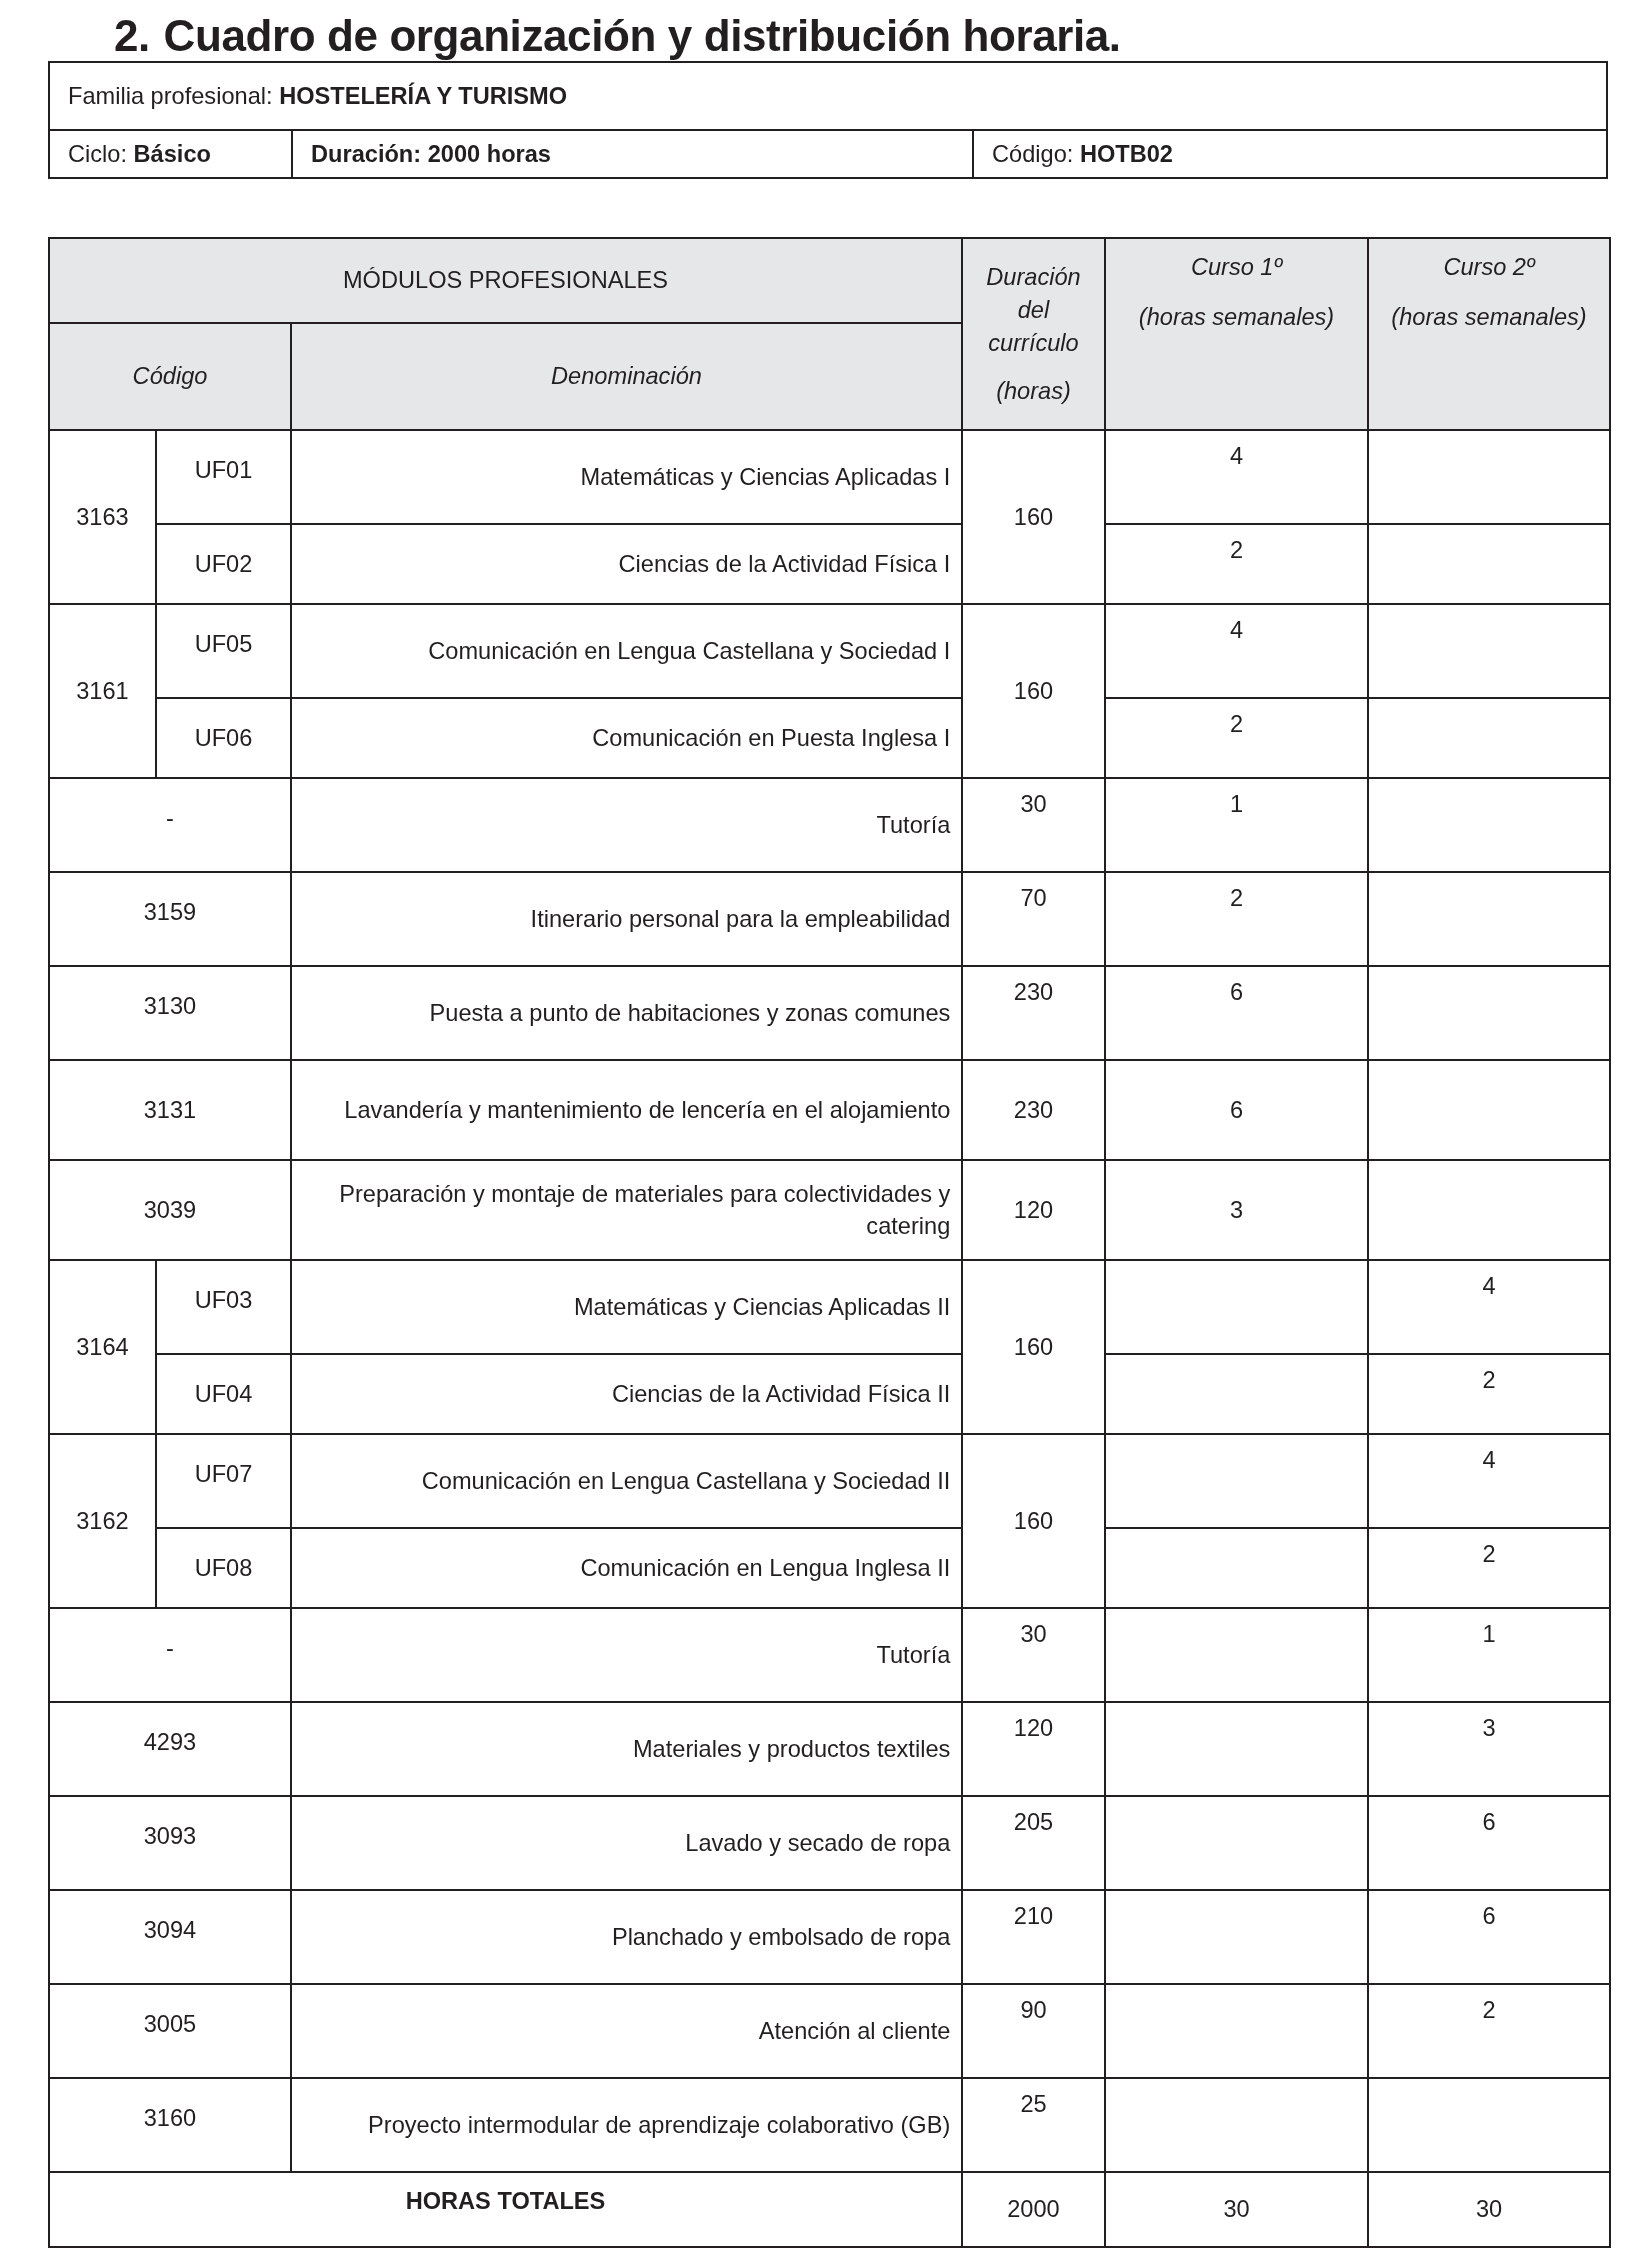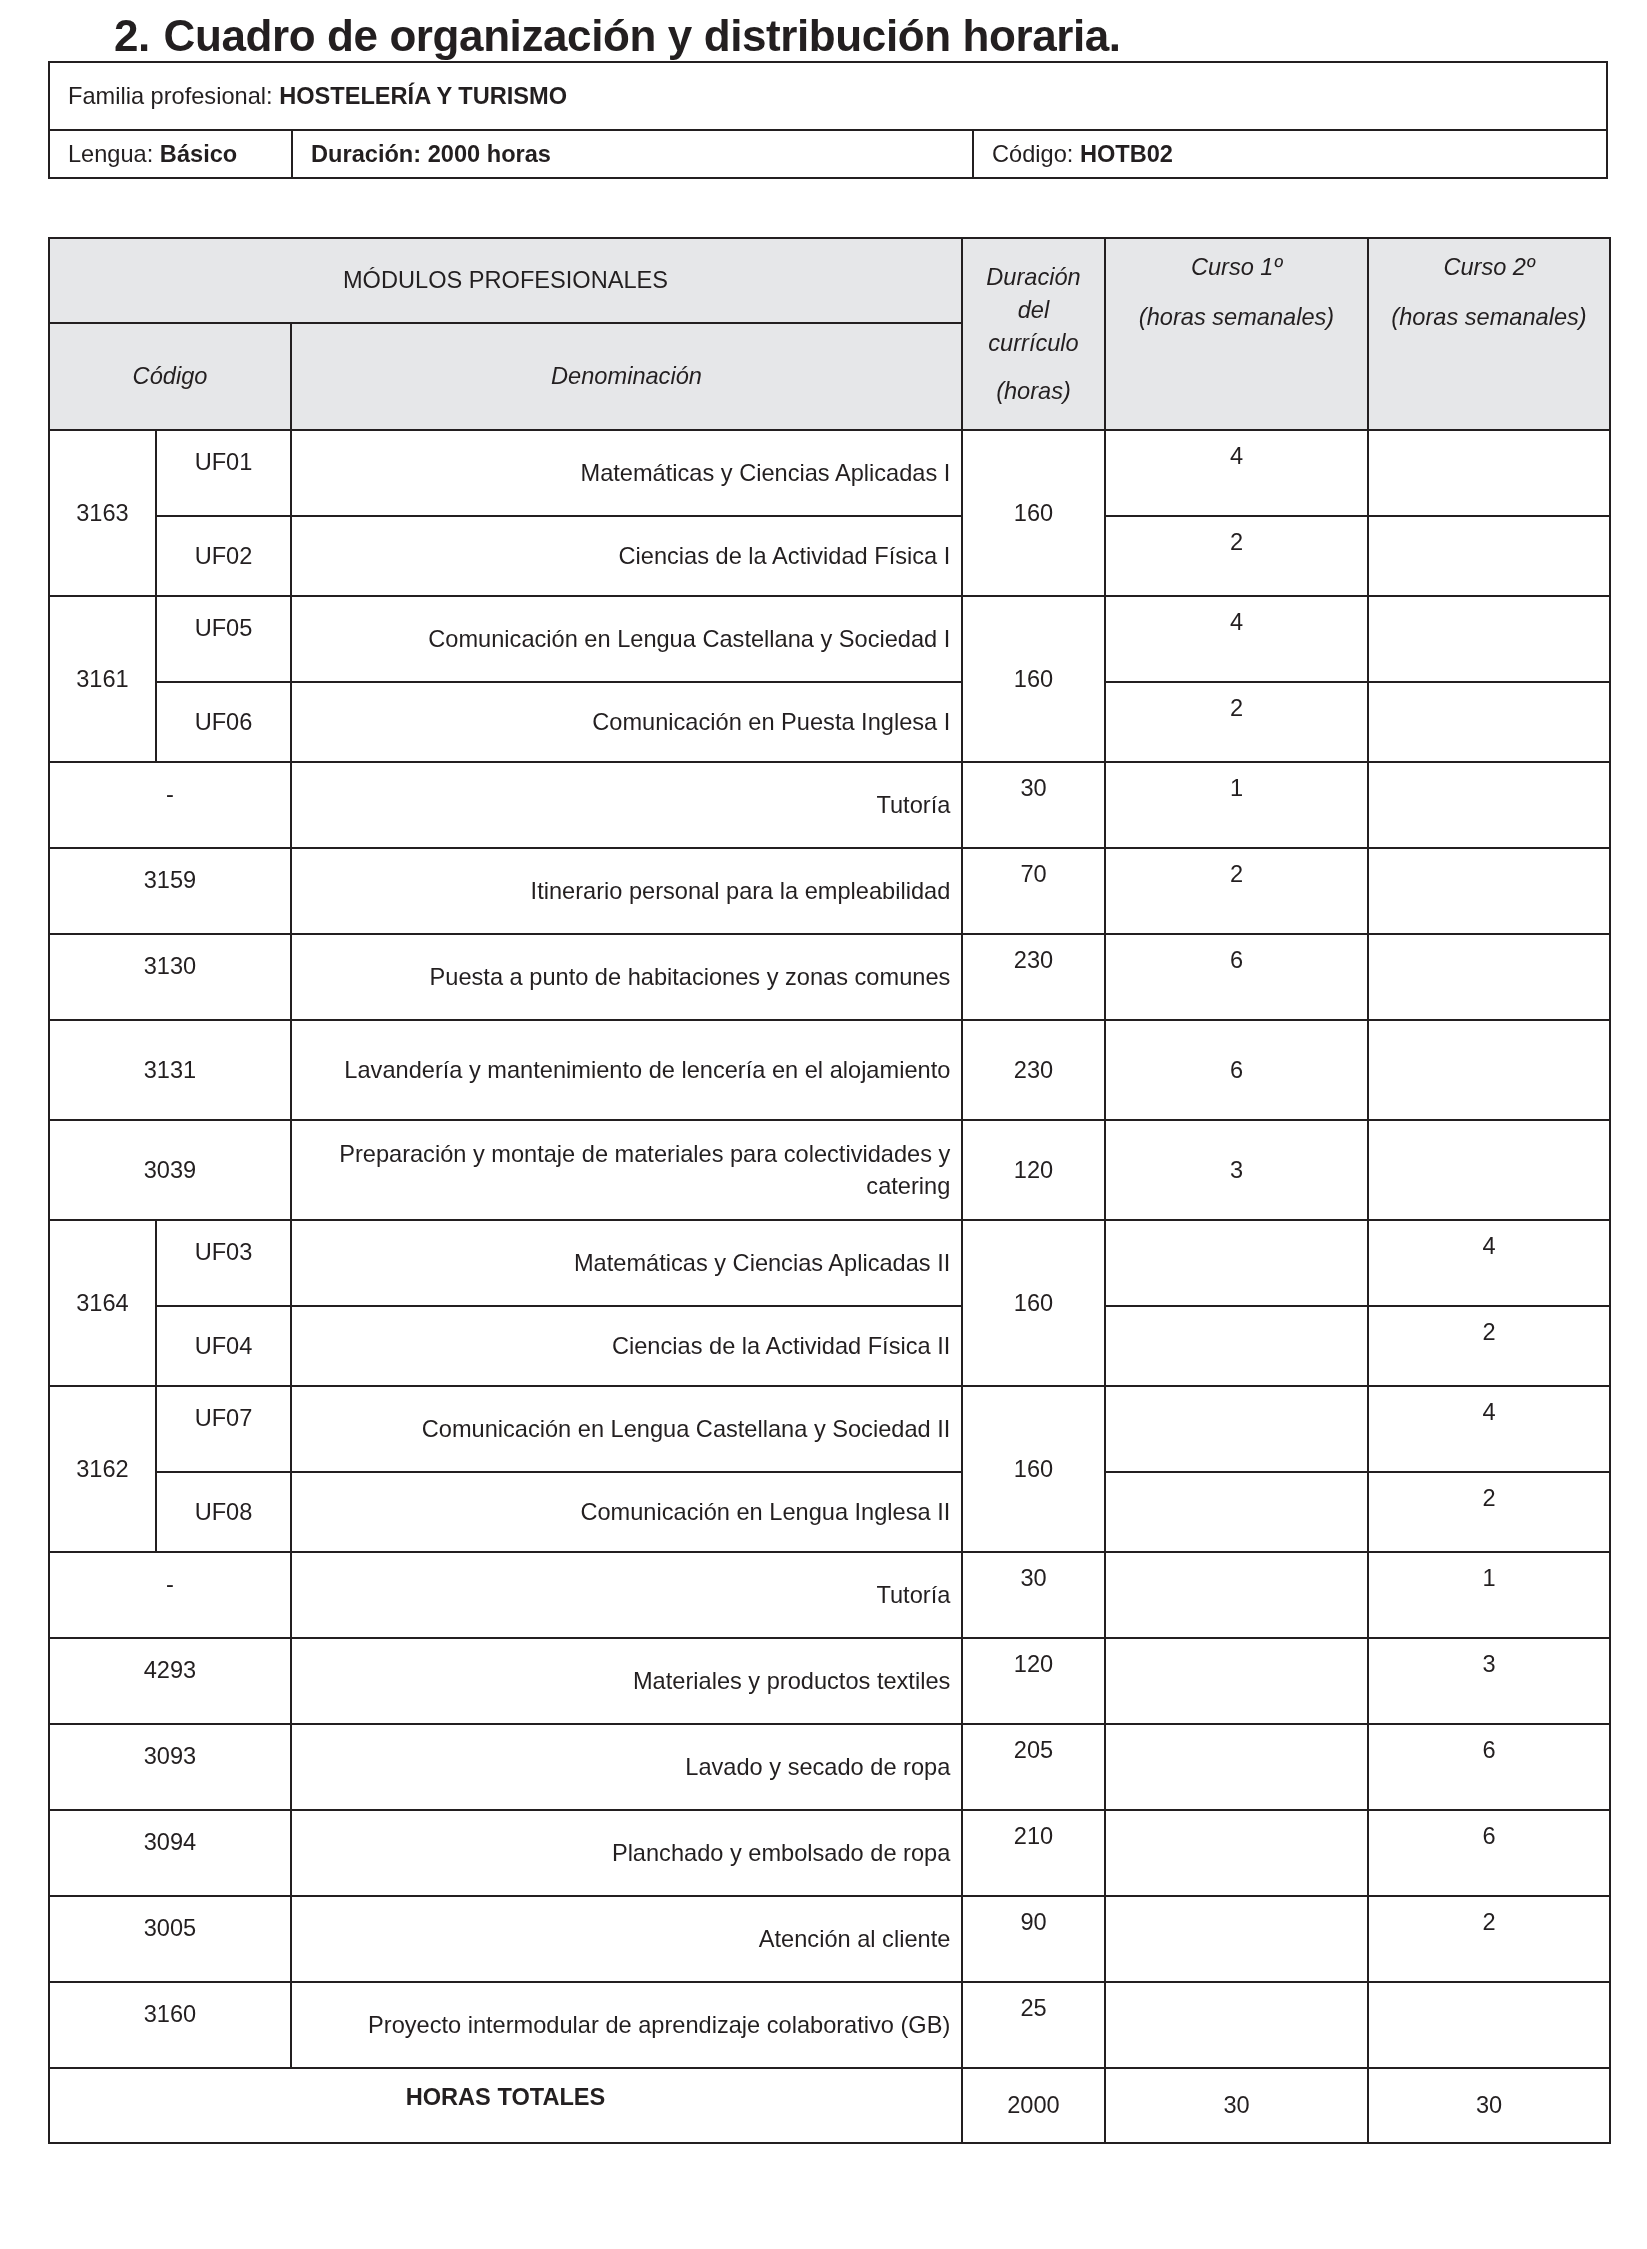--- a/index.html
+++ b/index.html
@@ -9,21 +9,21 @@
            letter-spacing: -0.4px; white-space: nowrap; }
   .title .num { margin-right: 13.7px; }
   table.meta { position: absolute; left: 48px; top: 61px; width: 1560px; border-collapse: collapse; }
   table.meta td { border: 2.3px solid #231f20; font-size: 23.6px; padding: 0 18px; height: 46px; vertical-align: middle; }
   table.meta td b { font-weight: bold; }
   table.main { position: absolute; left: 48px; top: 237px; width: 1560px; border-collapse: collapse; table-layout: fixed; }
   table.main td, table.main th { border: 2.3px solid #231f20; font-size: 23.6px; padding: 0 10.7px; text-align: center; }
   table.main th { background: #e6e7e9; font-weight: normal; }
   table.main th.it { font-style: italic; }
   table.main td.den { text-align: right; line-height: 32px; }
-  table.main td.code-top { vertical-align: top; padding-top: 18px; }
+  table.main td.code-top { vertical-align: top; padding-top: 26px; }
   table.main td.num-top { vertical-align: top; padding-top: 12px; }
   table.main tr.r1 td { height: 66px; }
   table.main tr.r2 td { height: 98px; }
   table.main tr.tot td { height: 58px; }
   table.main td.total-label { font-weight: bold; vertical-align: top; padding-top: 15px; }
   .hdr-dur { line-height: 33px; }
 </style>
 </head>
 <body>
 
@@ -34,21 +34,21 @@
 <table class="meta">
   <tbody>
       <tr>
     <td colspan="3" style="height:66px">
       <span>Familia profesional:</span>
       <b>HOSTELERÍA Y TURISMO</b>
     </td>
   </tr>
   <tr>
     <td style="width:205px">
-      <span>Lengua:</span>
+      <span>Ciclo:</span>
       <b>Básico</b>
     </td>
     <td style="width:643px">
       <b>Duración:</b>
       <b>2000 horas</b>
     </td>
     <td>
       <span>Código:</span>
       <b>HOTB02</b>
     </td>

